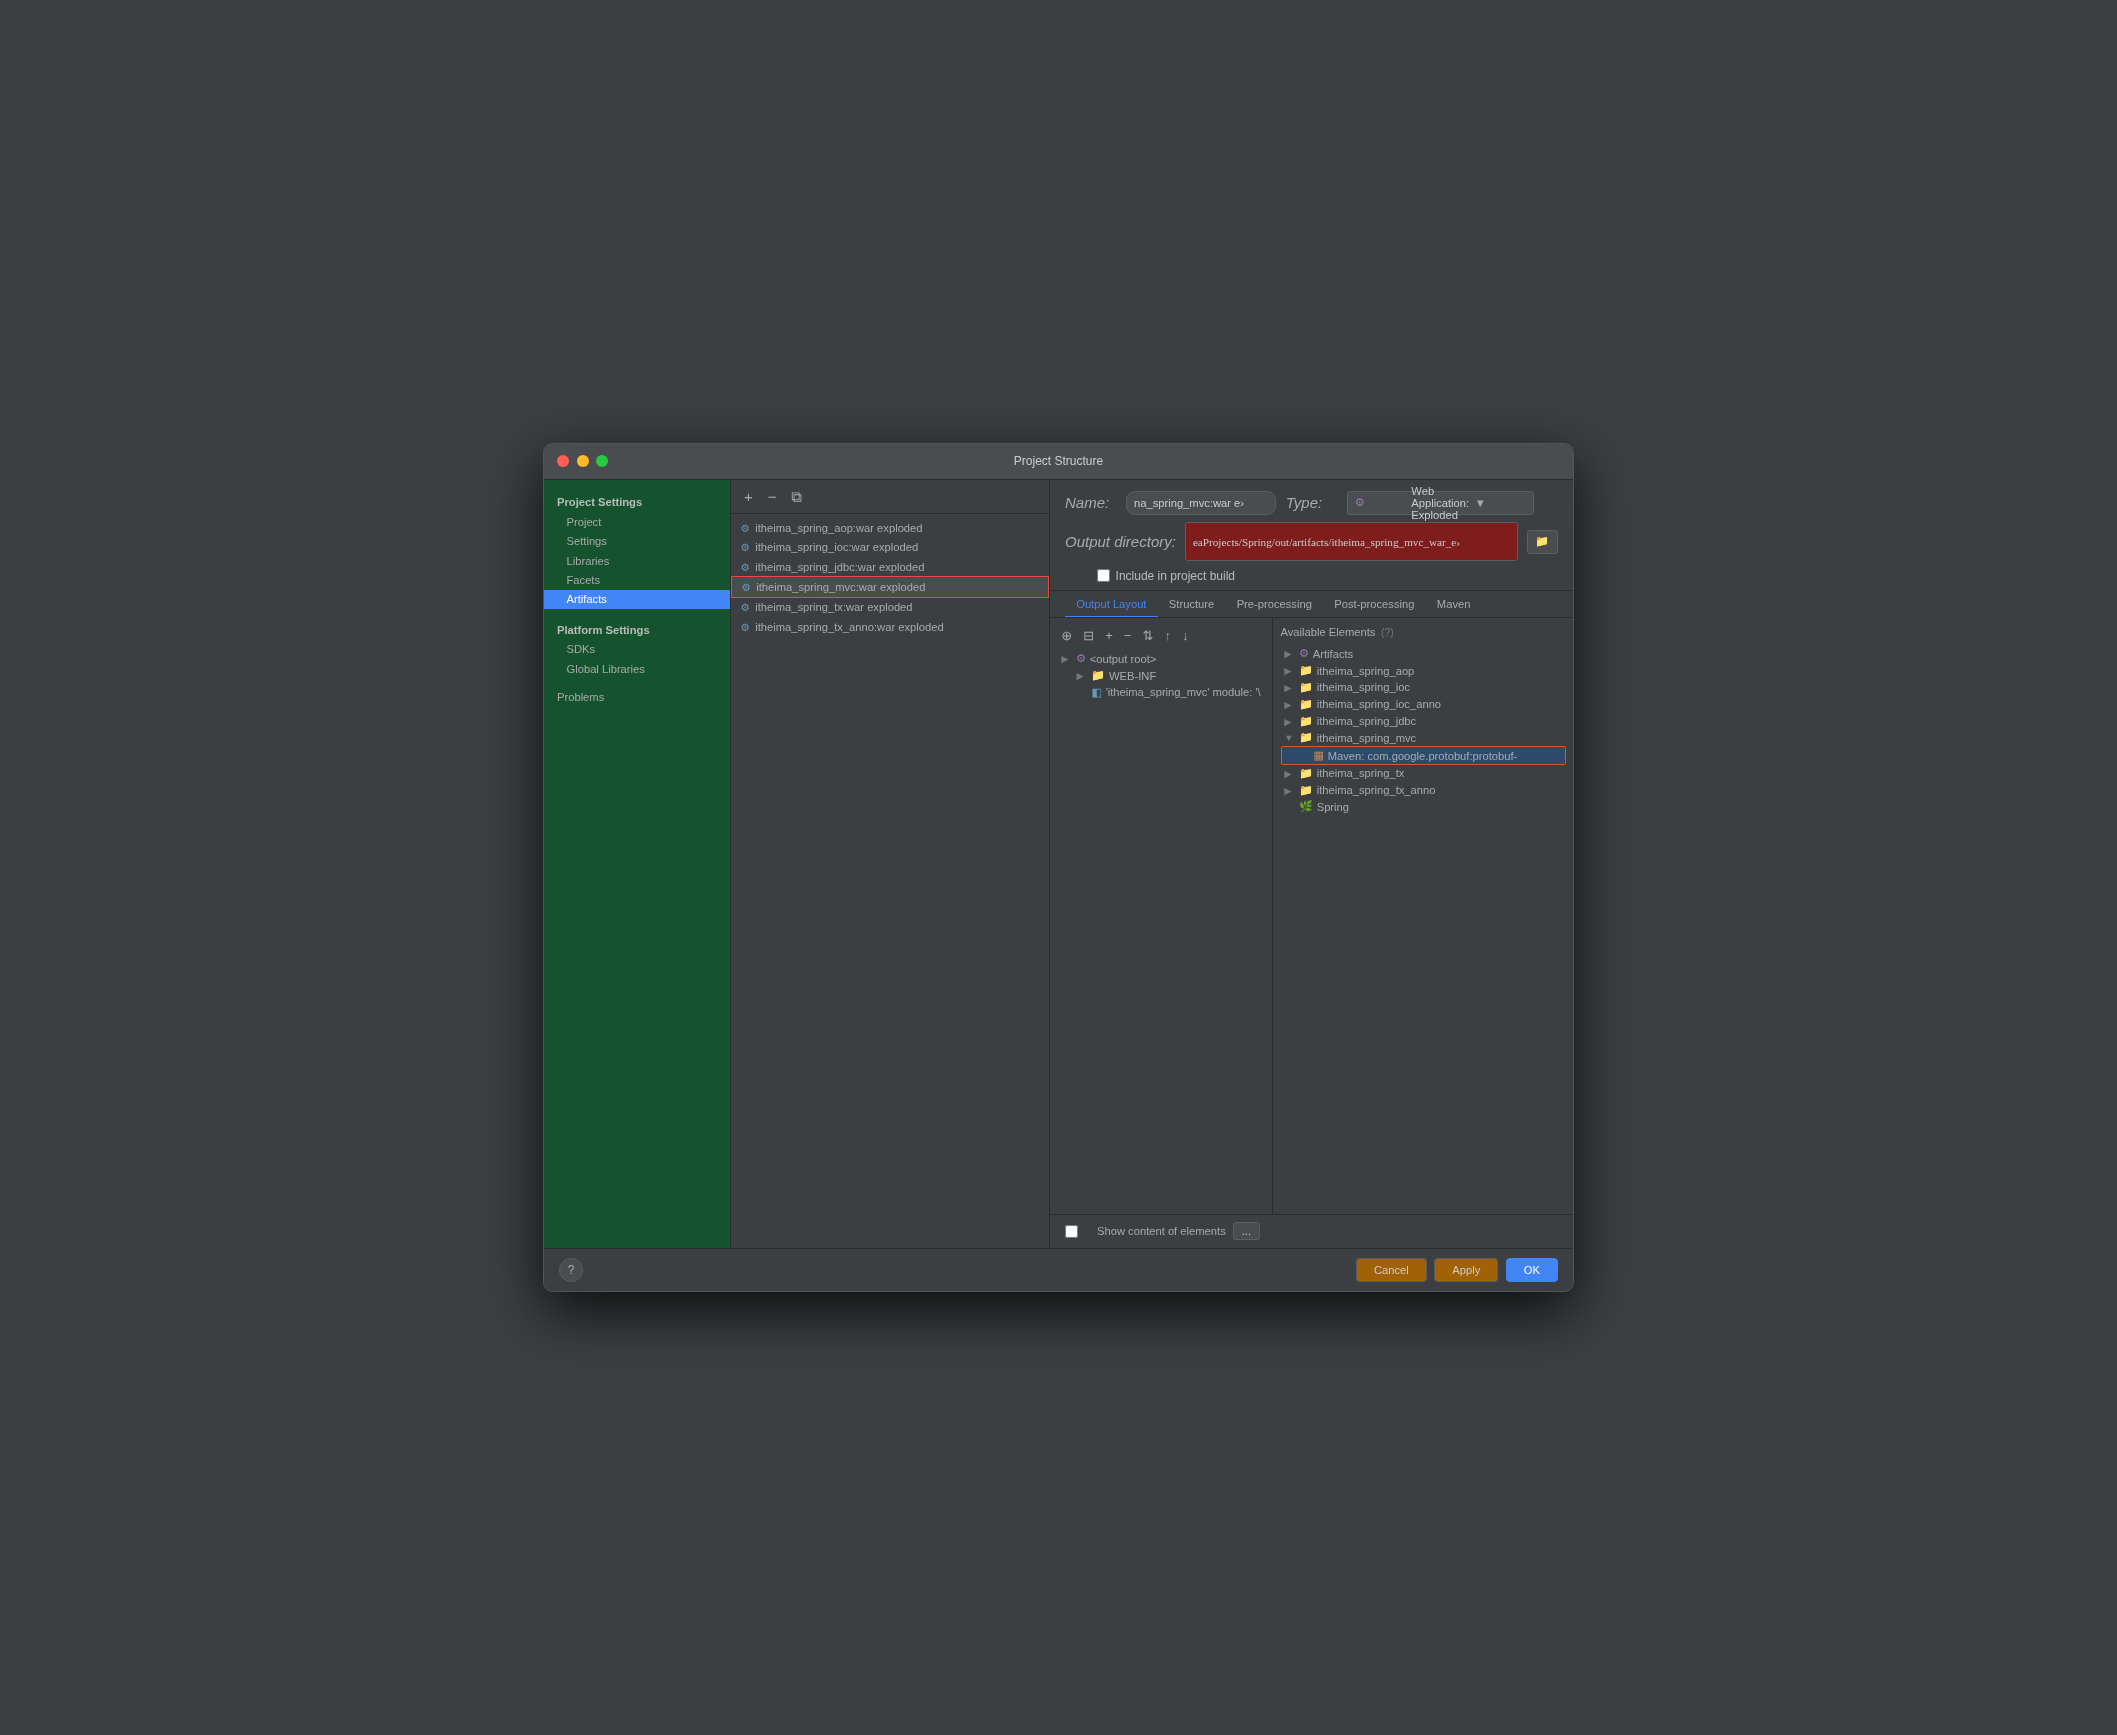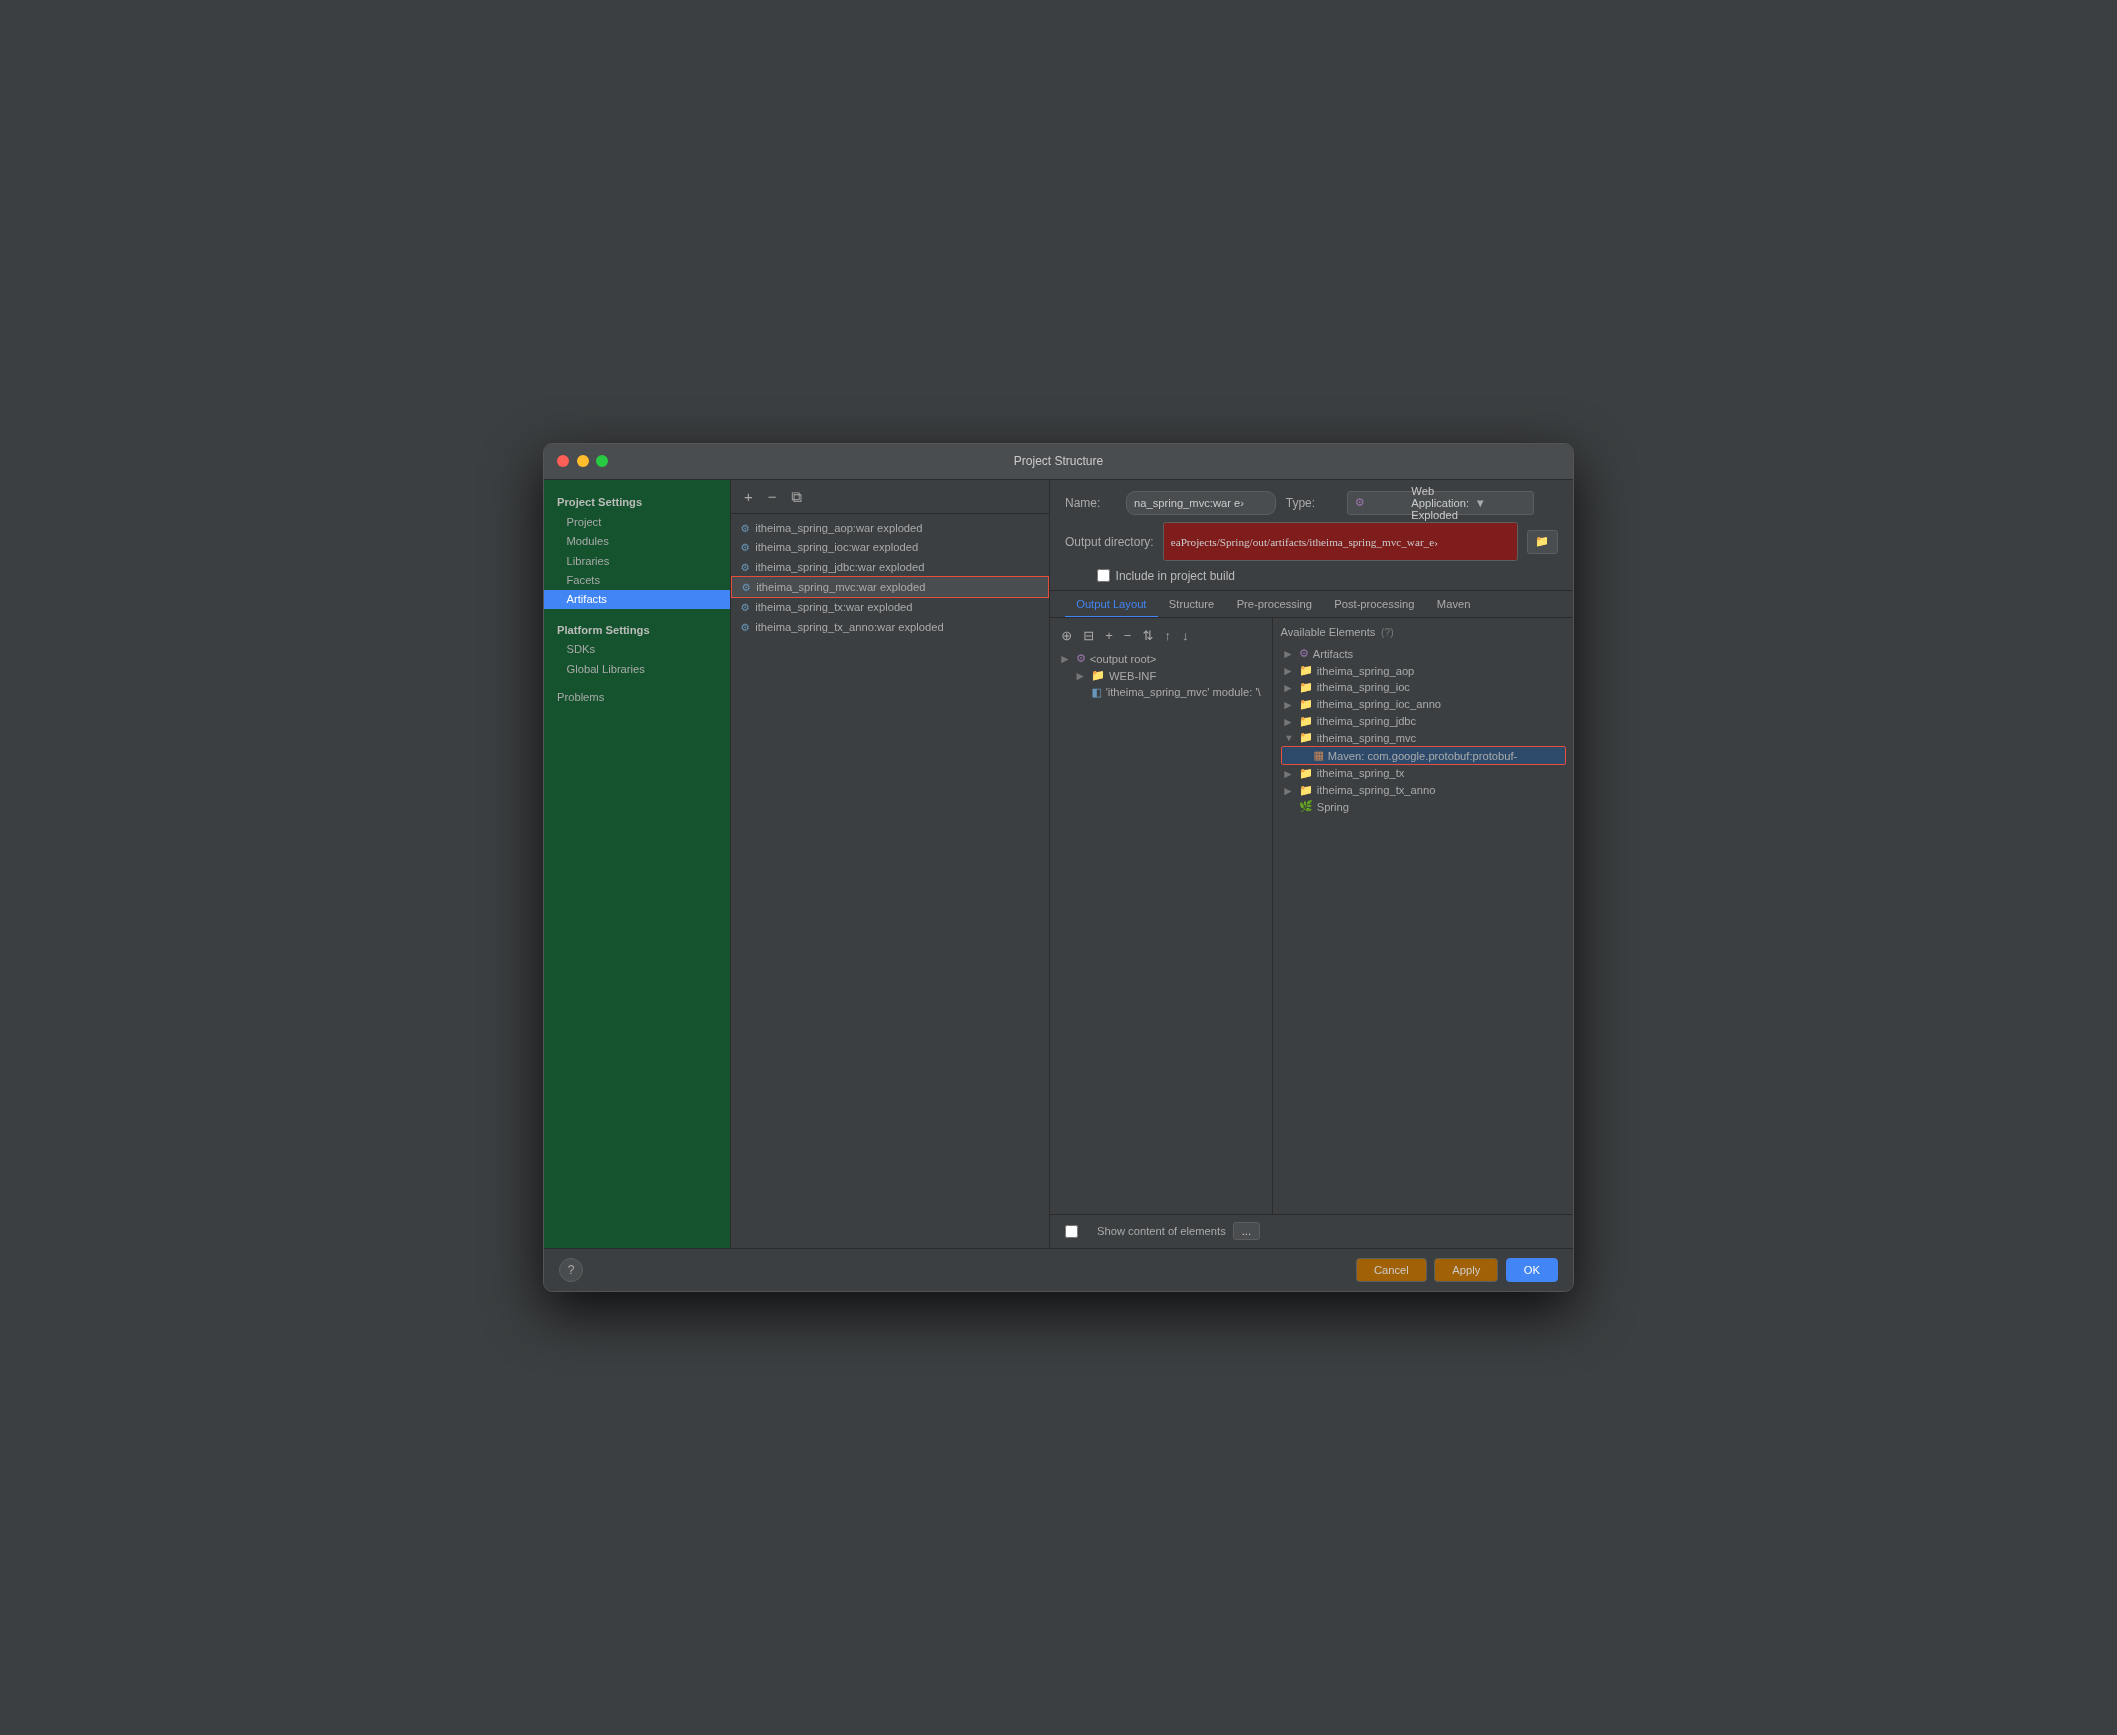--- a/index.html
+++ b/index.html
@@ -139,22 +139,23 @@
       border-bottom: 0.9px solid #2b2b2b;
     }
     .name-row {
       display: flex;
       align-items: center;
       gap: 9.4px;
       margin-bottom: 7.5px;
     }
     .field-label {
       color: #aaaaaa;
-      font-size: 12px;
+      font-size: 15px;
       min-width: 52px;
+      font-style: italic;
     }
     .field-input {
       background: #4a4d4f;
       border: 0.9px solid #5e5e5e;
       border-radius: 9px;
       color: #cccccc;
       padding: 2.8px 6.6px;
       font-size: 11.2px;
       height: 24px;
     }
@@ -374,21 +375,21 @@
   </div>
 
   <div class="content">
 
     <div class="sidebar">
       <div class="sidebar-section-title">Project Settings</div>
       <div class="sidebar-item">
         <span>Project</span>
       </div>
       <div class="sidebar-item">
-        <span>Modules</span>
+        <span>Settings</span>
       </div>
       <div class="sidebar-item">
         <span>Libraries</span>
       </div>
       <div class="sidebar-item">
         <span>Facets</span>
       </div>
       <div class="sidebar-item active">
         <span>Artifacts</span>
       </div>

